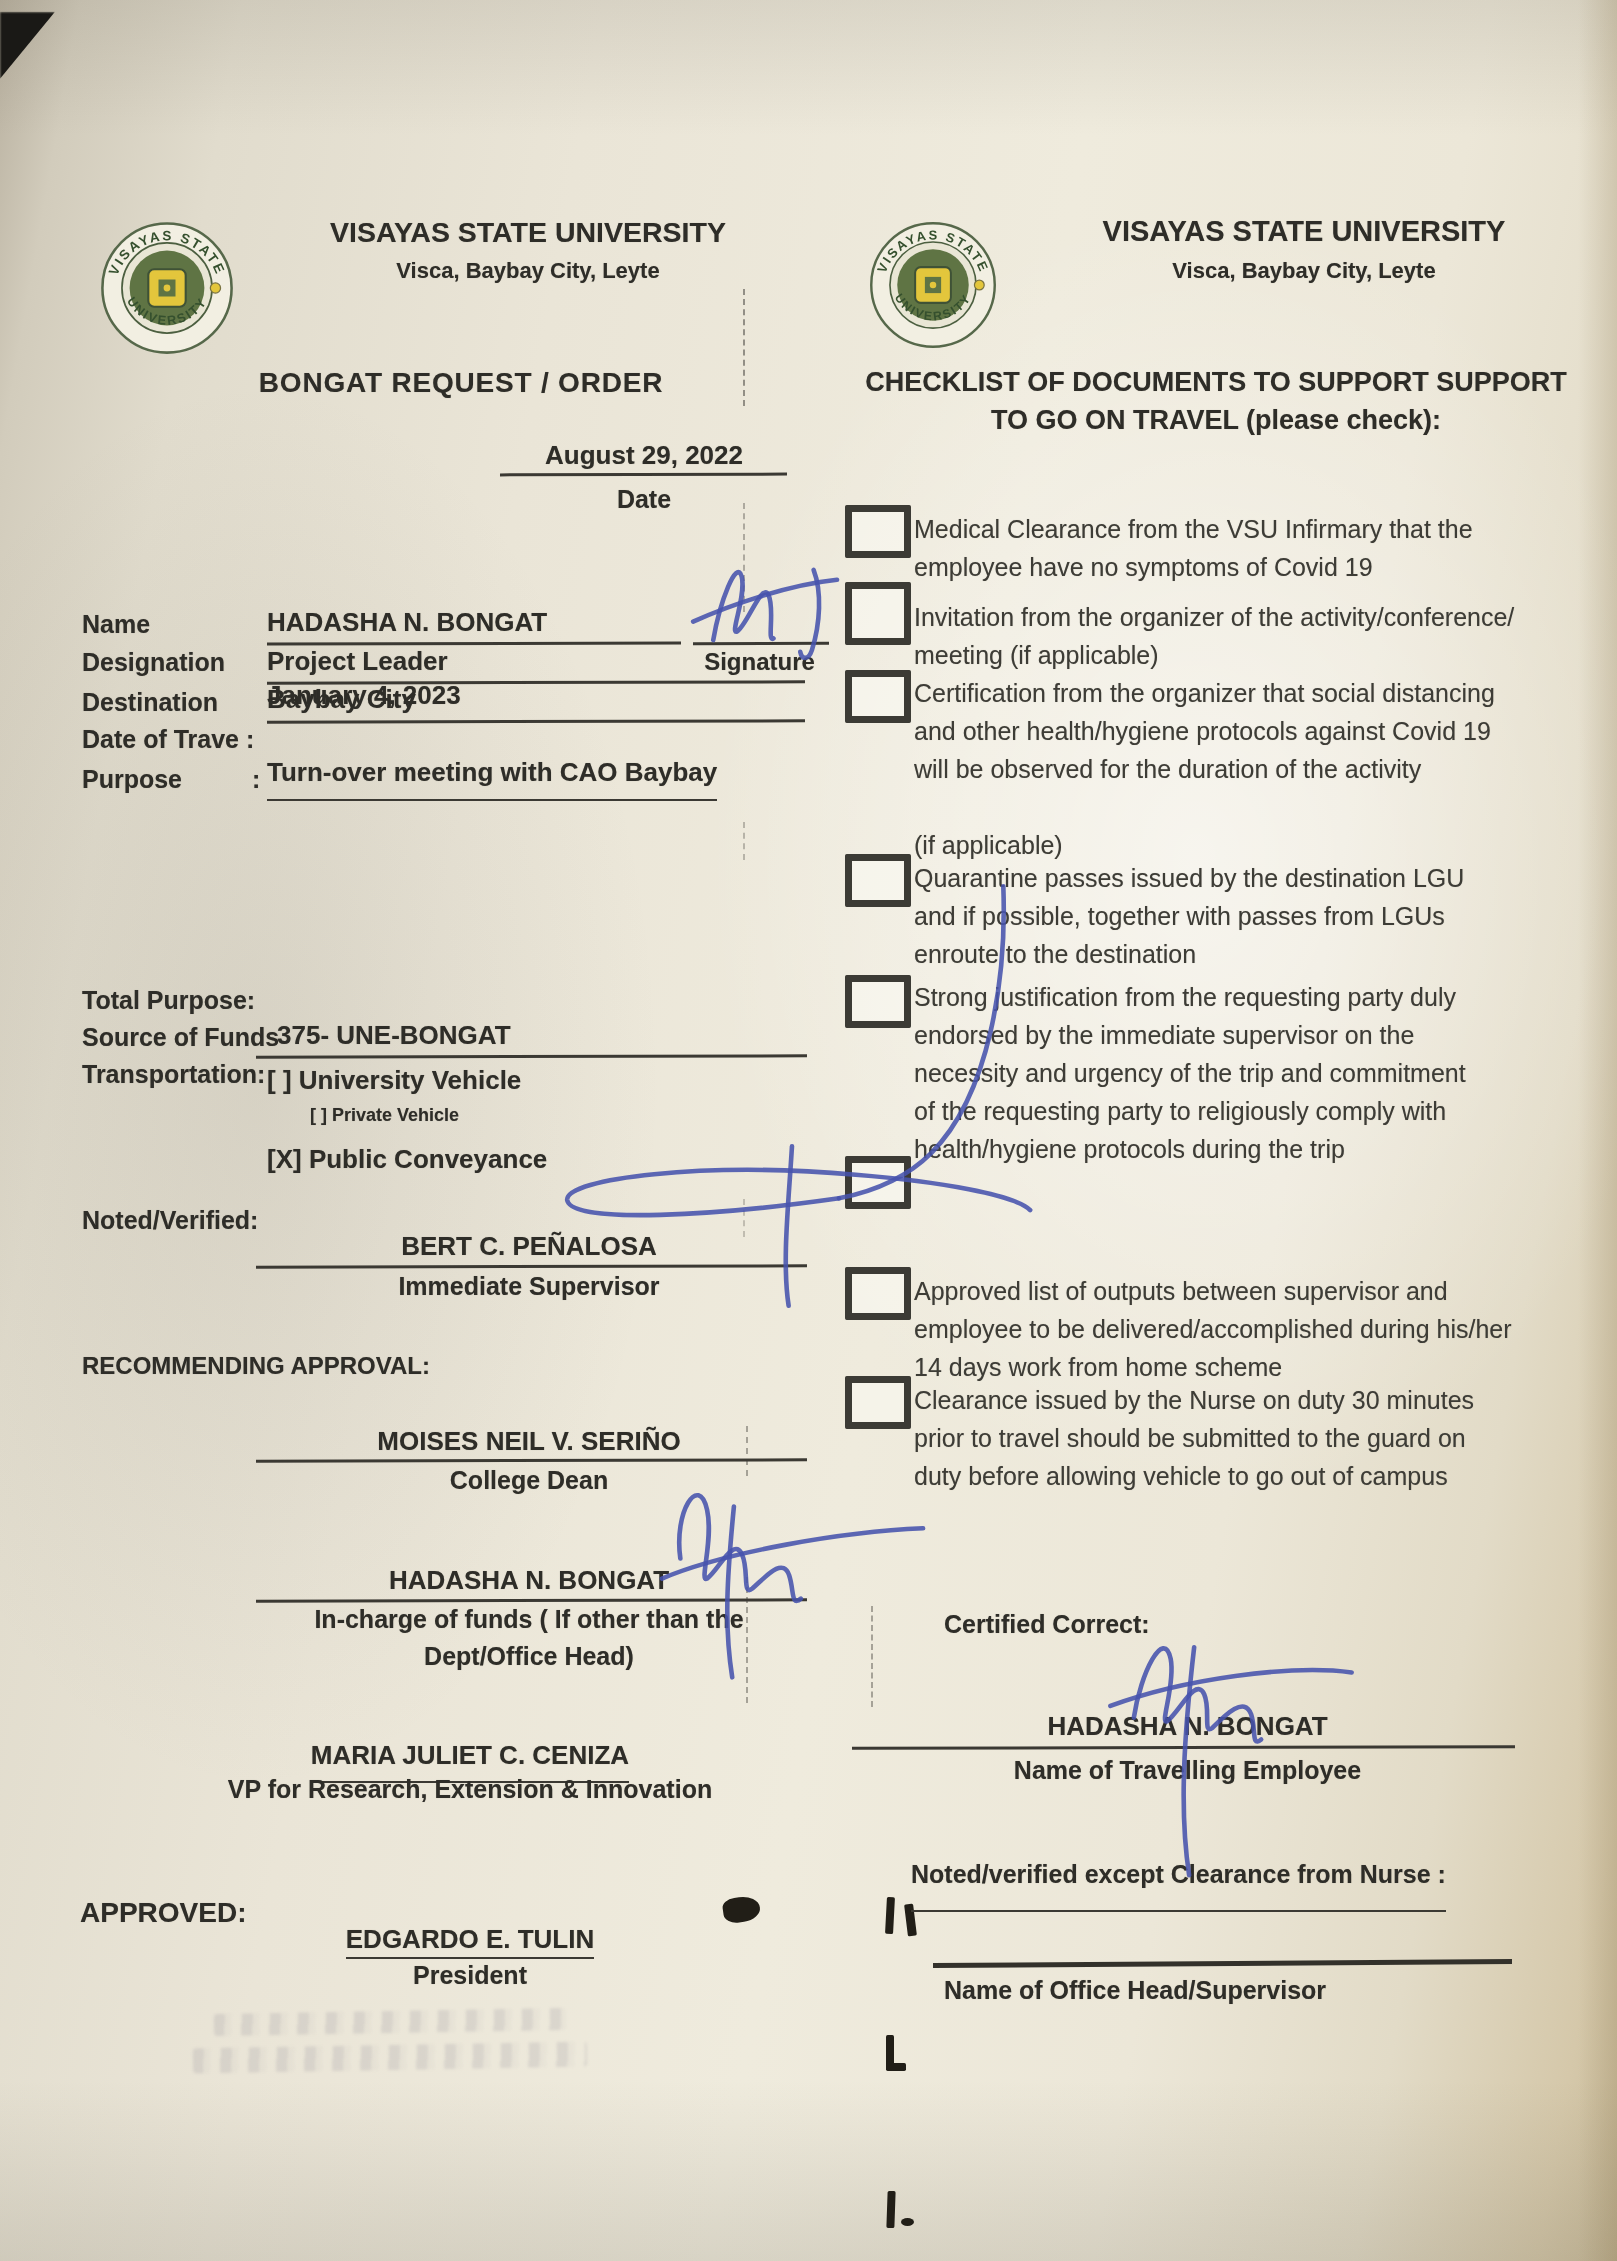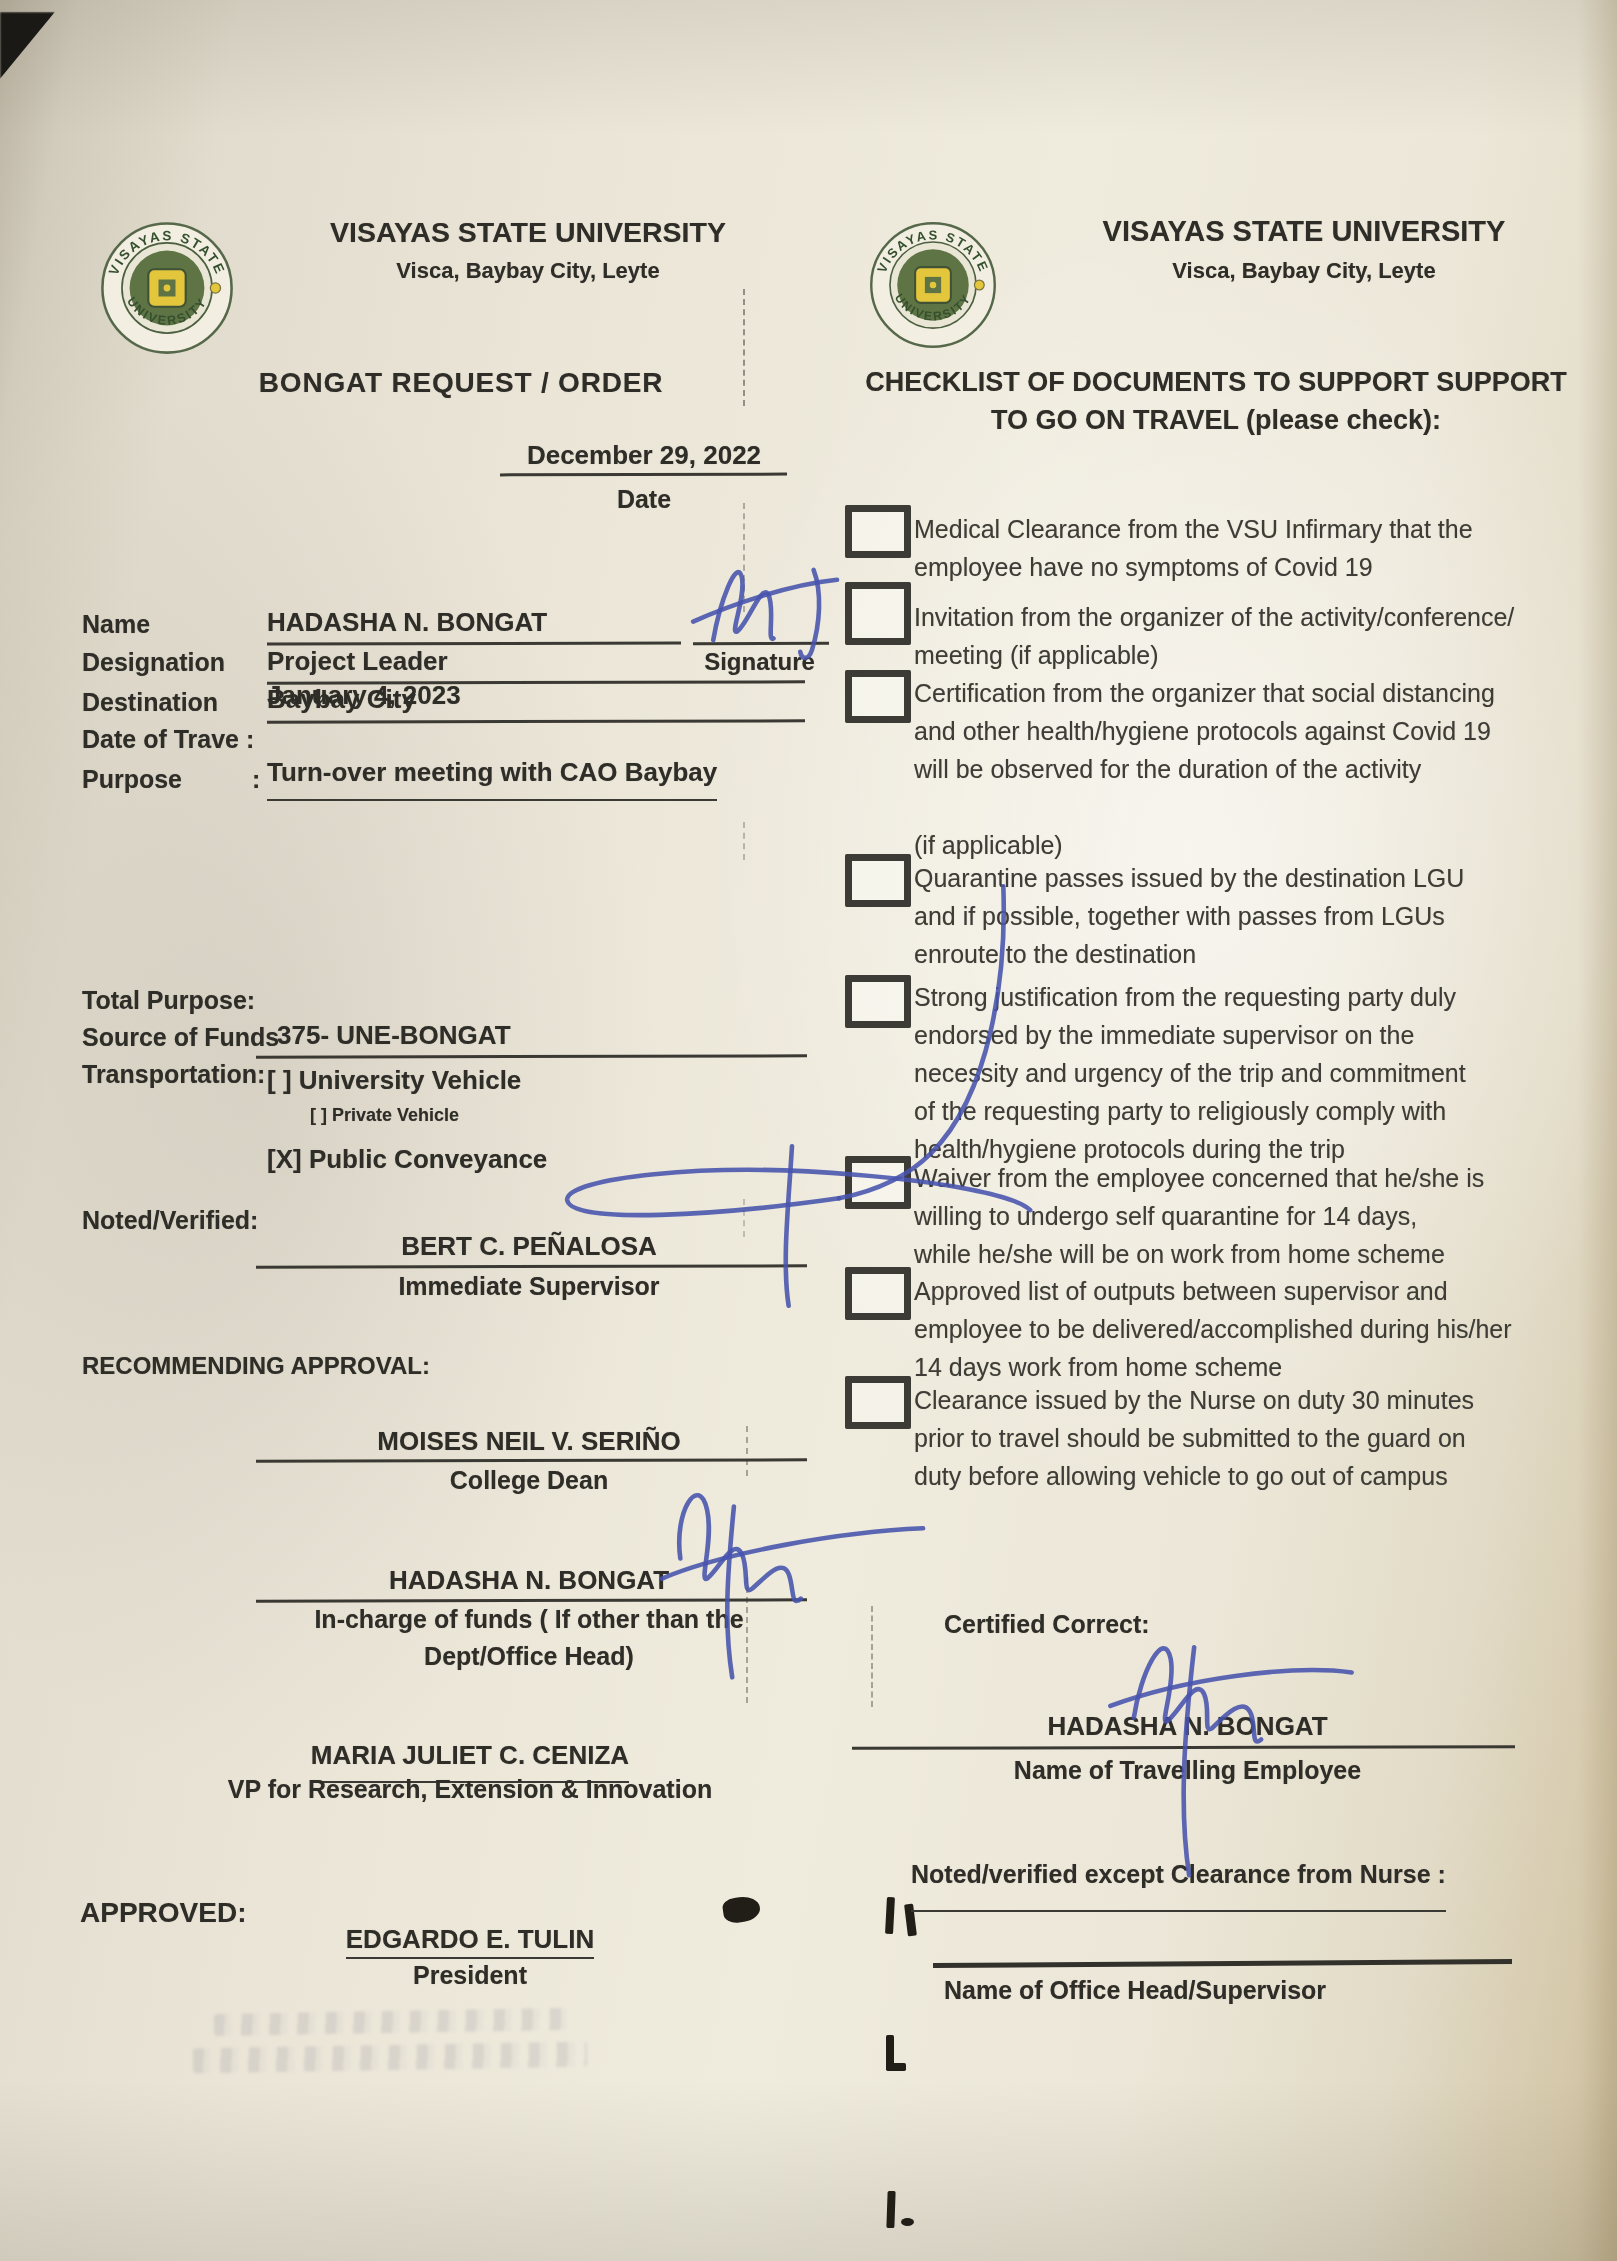--- a/index.html
+++ b/index.html
@@ -56,21 +56,21 @@
     <path id="sealA-top" d="M18 86 A62 62 0 1 1 142 86" fill="none"></path>
     <path id="sealA-bot" d="M32 94 A54 54 0 0 0 128 94" fill="none"></path>
     <text class="seal-txt" font-size="16"><textPath href="#sealA-top" startOffset="50%" text-anchor="middle">VISAYAS STATE</textPath></text>
     <text class="seal-txt" font-size="15"><textPath href="#sealA-bot" startOffset="50%" text-anchor="middle">UNIVERSITY</textPath></text>
   </svg>
 
   <div class="t b ctr" style="left:268px;top:216px;width:520px;font-size:28.5px;">VISAYAS STATE UNIVERSITY</div>
   <div class="t b ctr" style="left:268px;top:258px;width:520px;font-size:22px;">Visca, Baybay City, Leyte</div>
   <div class="t b ctr" style="left:243px;top:367px;width:436px;font-size:28px;letter-spacing:0.8px;">BONGAT REQUEST / ORDER</div>
 
-  <div class="t b ctr" style="left:497px;top:440px;width:294px;font-size:26px;">December 29, 2022</div>
+  <div class="t b ctr" style="left:497px;top:440px;width:294px;font-size:26px;">August 29, 2022</div>
   <div class="uline" style="left:500px;top:473px;width:287px;box-shadow:0 4.2px 0 -1.7px rgba(58,56,50,.75);"></div>
   <div class="t ctr sb" style="left:497px;top:485px;width:294px;font-size:25px;">Date</div>
 
   <div class="t sb" style="left:82px;top:610px;font-size:25px;">Name</div>
   <div class="t b" style="left:267px;top:607px;font-size:26px;">HADASHA N. BONGAT</div>
   <div class="uline" style="left:267px;top:642px;width:414px;"></div>
   <div class="uline" style="left:693px;top:642px;width:136px;"></div>
   <div class="t sb ctr" style="left:689px;top:648px;width:141px;font-size:24px;">Signature</div>
 
   <div class="t sb" style="left:82px;top:648px;font-size:25px;">Designation</div>
@@ -171,23 +171,20 @@
 enroute to the destination</div>
 
   <div class="cb" style="left:845px;top:975px;"></div>
   <div class="ck-text" style="top:978px;">Strong justification from the requesting party duly
 endorsed by the immediate supervisor on the
 necessity and urgency of the trip and commitment
 of the requesting party to religiously comply with
 health/hygiene protocols during the trip</div>
 
   <div class="cb" style="left:845px;top:1156px;"></div>
-  <div class="ck-text" style="top:1159px;">Waiver from the employee concerned that he/she is
-willing to undergo self quarantine for 14 days,
-while he/she will be on work from home scheme</div>
 
   <div class="cb" style="left:845px;top:1267px;"></div>
   <div class="ck-text" style="top:1272px;">Approved list of outputs between supervisor and
 employee to be delivered/accomplished during his/her
 14 days work from home scheme</div>
 
   <div class="cb" style="left:845px;top:1376px;"></div>
   <div class="ck-text" style="top:1381px;">Clearance issued by the Nurse on duty 30 minutes
 prior to travel should be submitted to the guard on
 duty before allowing vehicle to go out of campus</div>

